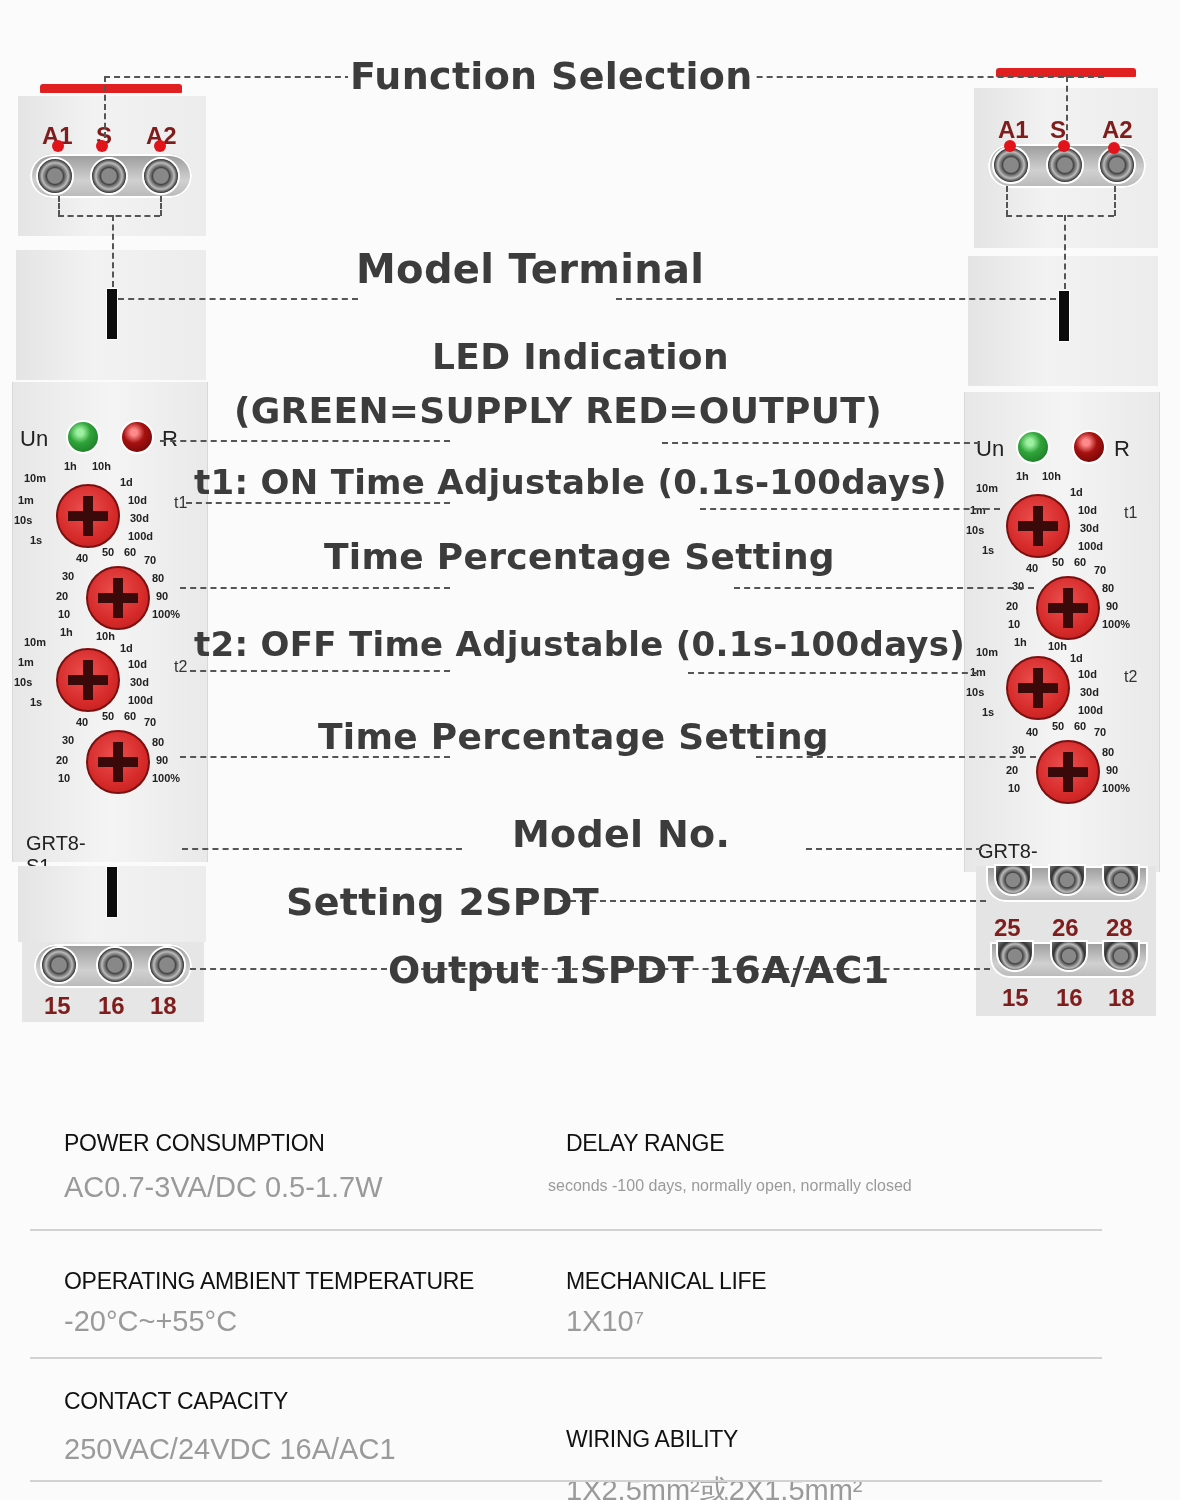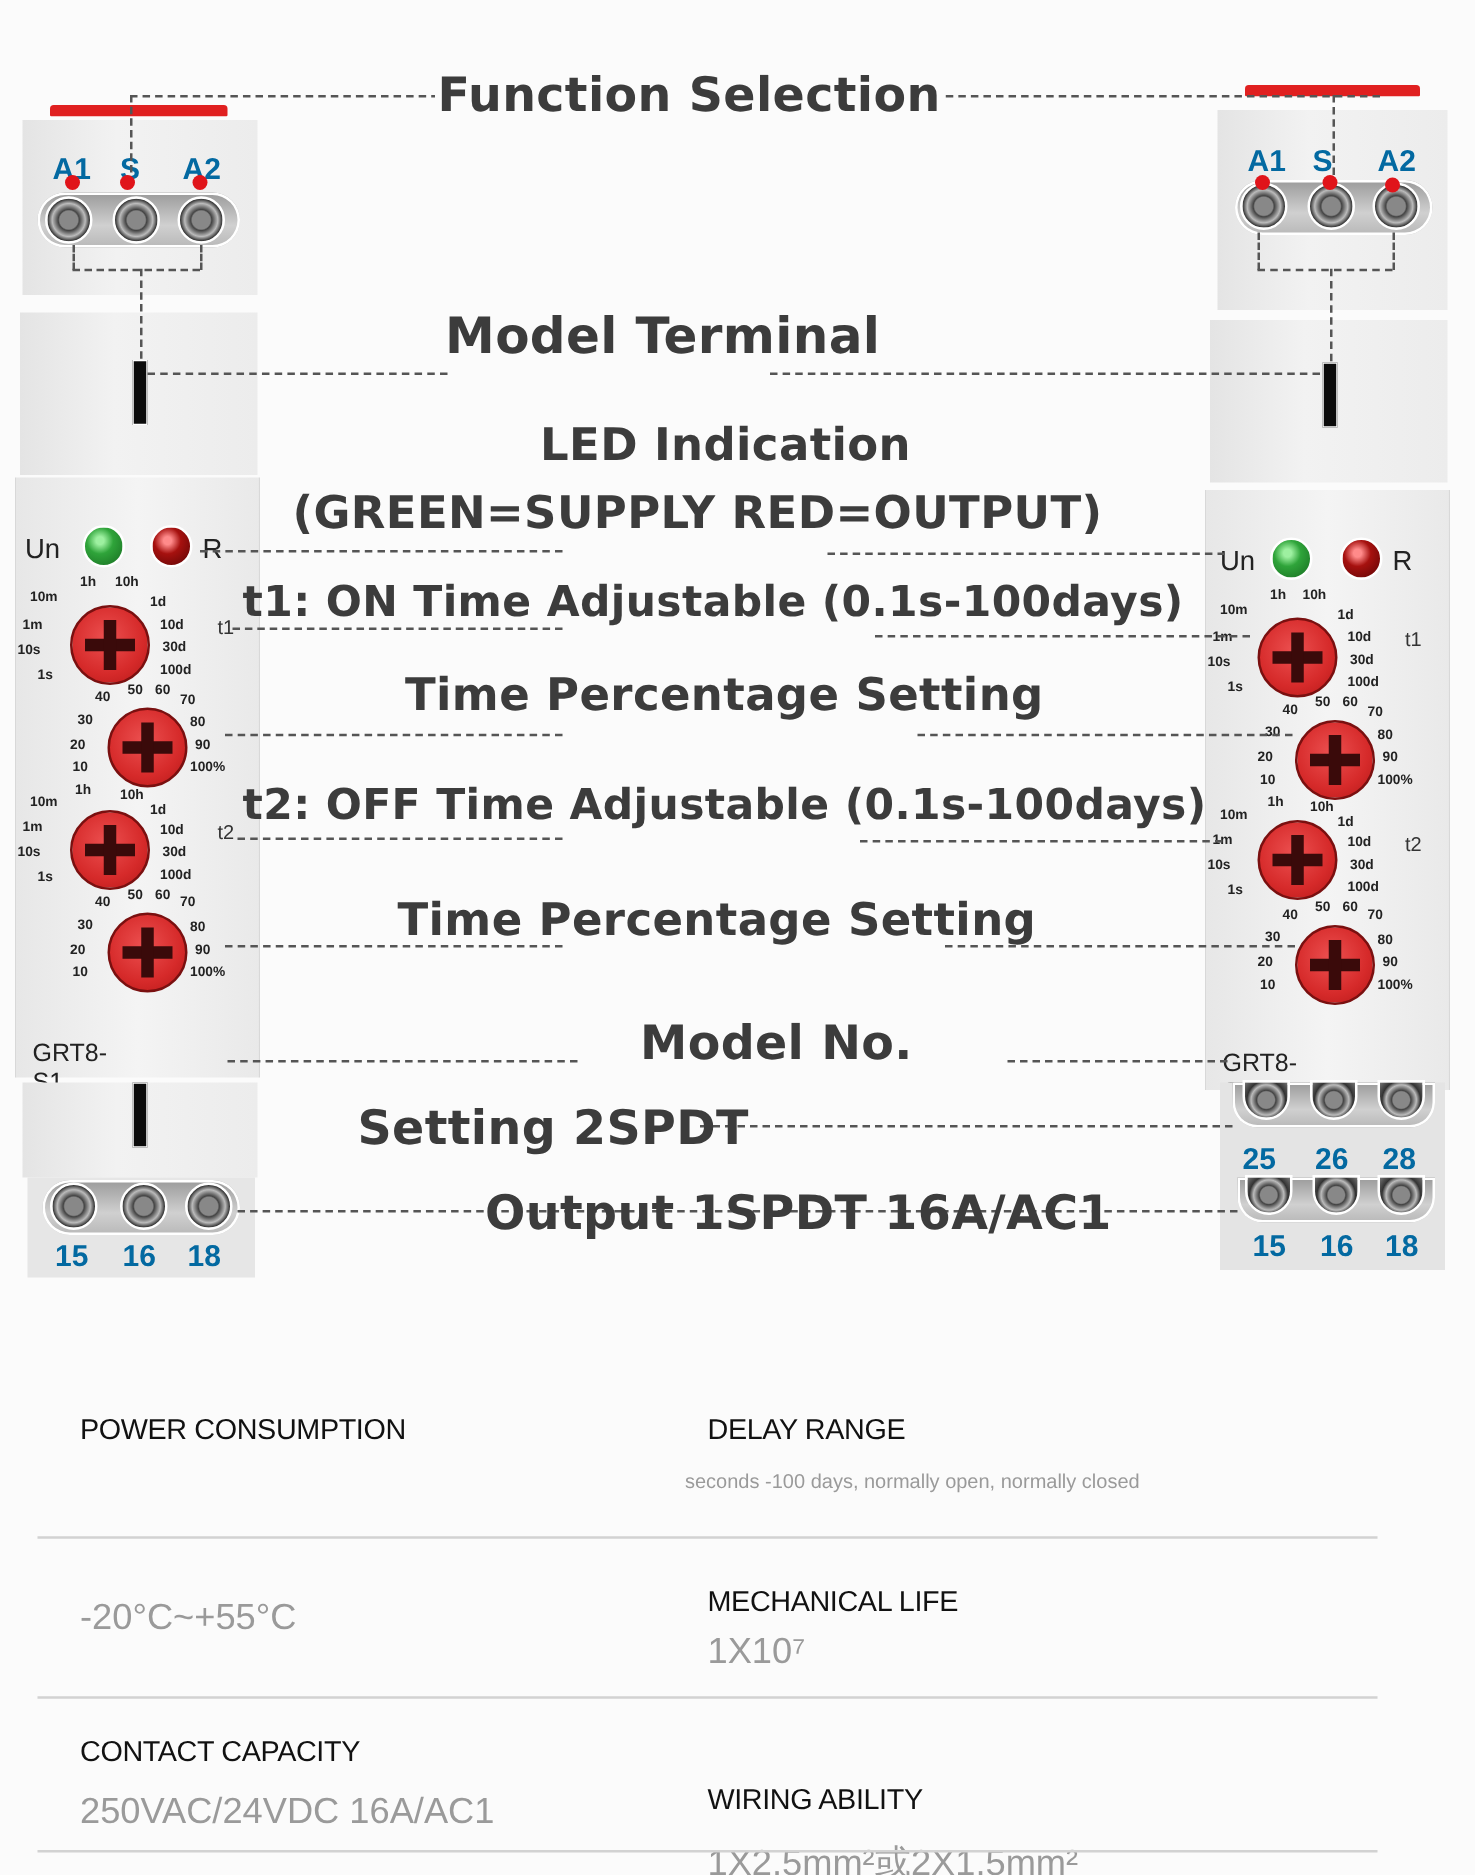--- a/index.html
+++ b/index.html
@@ -4,21 +4,21 @@
 <style>
   * { box-sizing: border-box; margin: 0; padding: 0; }
   html, body { width: 1180px; height: 1500px; background: #fbfbfb; overflow: hidden; }
   body { position: relative; font-family: "DejaVu Sans", sans-serif; color: #3a3a3a; }
 
   
   .device { position: absolute; }
   .dev-body { position: absolute; background: linear-gradient(90deg,#e4e4e4 0%,#f2f2f2 40%,#ececec 100%); }
   .dev-face { position: absolute; background: linear-gradient(90deg,#e7e7e7,#f4f4f4 50%,#e9e9e9); border-left: 1px solid #d8d8d8; border-right: 1px solid #d8d8d8; }
   .red-clip { position: absolute; height: 9px; background: #e02020; border-radius: 3px 3px 1px 1px; }
-  .term-label { position: absolute; font-family: "Liberation Sans", sans-serif; font-weight: bold; font-size: 24px; color: #0369a1; }
+  .term-label { position: absolute; font-family: "Liberation Sans", sans-serif; font-weight: bold; font-size: 24px; color: #7f1d1d; }
   .screw-bar { position: absolute; height: 44px; border-radius: 22px; background: linear-gradient(180deg,#9a9a9a,#d0d0d0 60%,#b8b8b8); box-shadow: 0 0 0 2px #fff inset; }
   .screw { position: absolute; width: 38px; height: 38px; border-radius: 50%; background: radial-gradient(circle,#888 0 30%,#444 35%,#bbb 55%,#333 70%,#777 100%); border: 2px solid #fff; }
   .red-dot { position: absolute; width: 12px; height: 12px; border-radius: 50%; background: #e0141a; }
   .din-slot { position: absolute; width: 12px; height: 52px; background: #0c0c0c; border: 1px solid #fff; }
   .led { position: absolute; width: 34px; height: 34px; border-radius: 50%; border: 2px solid #fff; }
   .led.green { background: radial-gradient(circle at 40% 35%,#9df0a0 0 12%,#2fa43a 40%,#176b20 100%); }
   .led.red { background: radial-gradient(circle at 40% 35%,#ff8a8a 0 12%,#a6110f 40%,#5a0404 100%); }
   .led-label { position: absolute; font-family: "Liberation Sans", sans-serif; font-size: 22px; color: #222; }
   .knob { position: absolute; width: 64px; height: 64px; border-radius: 50%; background: radial-gradient(circle at 45% 40%,#ec5050,#d62a2a 60%,#b51818 100%); border: 2px solid #7a1010; }
   .knob::before, .knob::after { content: ""; position: absolute; background: #3a0a0a; left: 50%; top: 50%; }
@@ -260,28 +260,30 @@
 <span class="callout" style="left:324px;top:536px;font-size:36px;">Time Percentage Setting</span>
 <span class="callout" style="left:194px;top:624px;font-size:34px;">t2: OFF Time Adjustable  (0.1s-100days)</span>
 <span class="callout" style="left:318px;top:716px;font-size:36px;">Time Percentage Setting</span>
 <span class="callout" style="left:512px;top:812px;font-size:38px;">Model No.</span>
 <span class="callout" style="left:286px;top:880px;font-size:38px;">Setting 2SPDT</span>
 <span class="callout" style="left:388px;top:948px;font-size:38px;">Output 1SPDT 16A/AC1</span>
 
 <div>
   <div class="spec" style="left:64px;top:1130px;">
     <div class="spec-title">POWER CONSUMPTION</div>
+    <div class="spec-val">AC0.7-3VA/DC 0.5-1.7W</div>
   </div>
   <div class="spec" style="left:566px;top:1130px;">
     <div class="spec-title">DELAY RANGE</div>
     <div class="spec-val small" style="margin-left:-18px;">seconds -100 days, normally open, normally closed</div>
   </div>
   <div class="rule" style="top:1229px;"></div>
 
   <div class="spec" style="left:64px;top:1268px;">
+    <div class="spec-title">OPERATING AMBIENT TEMPERATURE</div>
     <div class="spec-val" style="margin-top:10px;">-20°C~+55°C</div>
   </div>
   <div class="spec" style="left:566px;top:1268px;">
     <div class="spec-title">MECHANICAL LIFE</div>
     <div class="spec-val" style="margin-top:10px;">1X10⁷</div>
   </div>
   <div class="rule" style="top:1357px;"></div>
 
   <div class="spec" style="left:64px;top:1388px;">
     <div class="spec-title">CONTACT CAPACITY</div>

